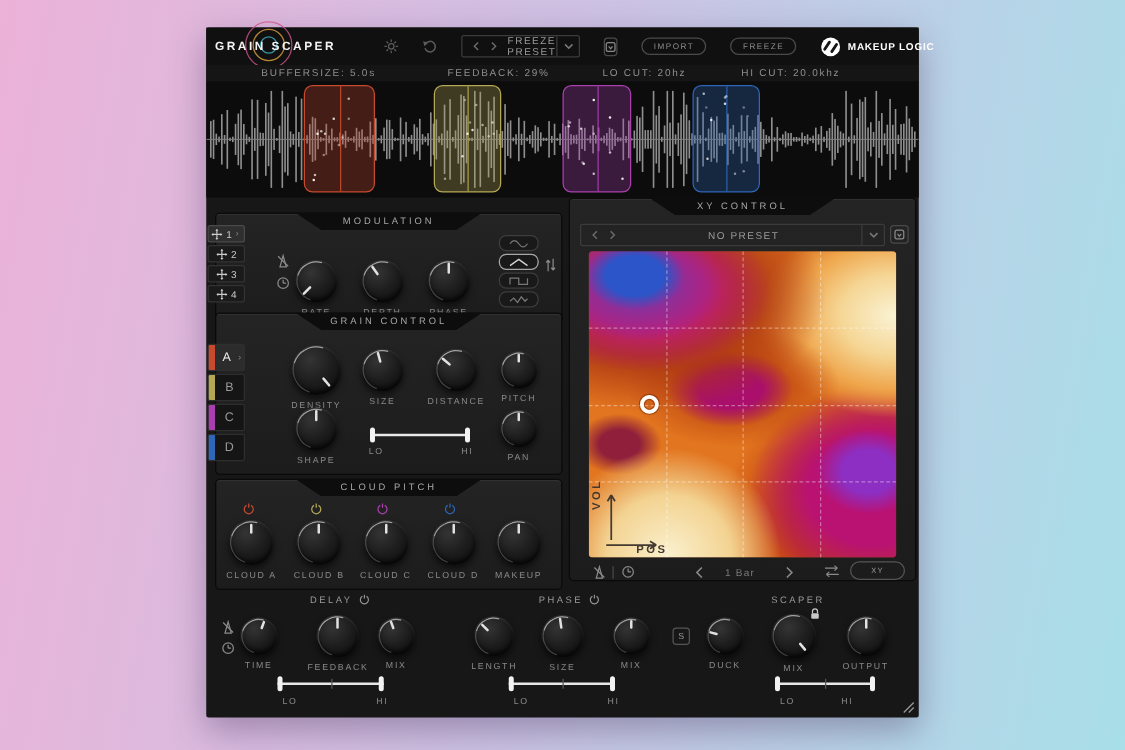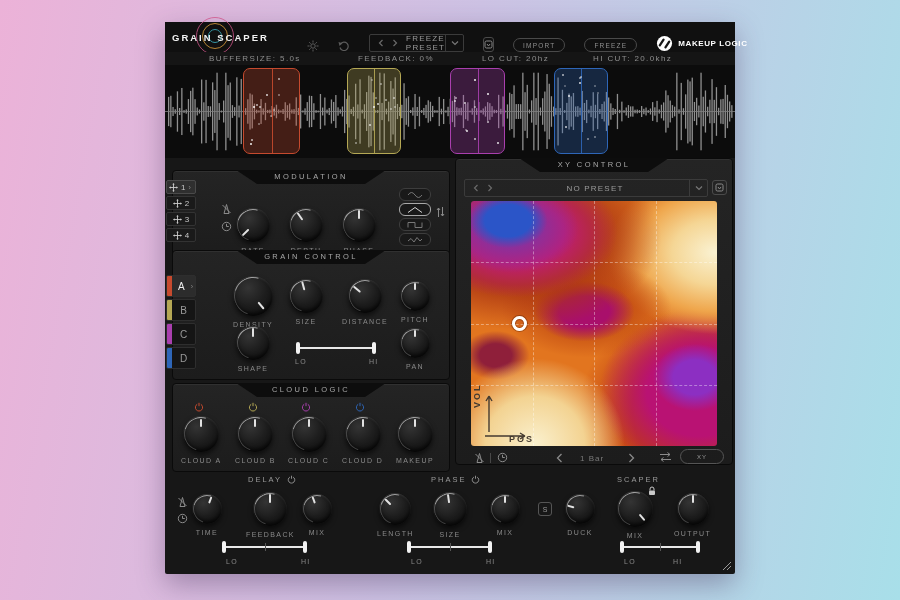--- a/index.html
+++ b/index.html
@@ -5,21 +5,21 @@
   * { margin:0; padding:0; box-sizing:border-box; }
   html,body { width:900px; height:600px; overflow:hidden; }
   body { font-family:"Liberation Sans", sans-serif; }
   .page { position:relative; width:900px; height:600px;
     background:linear-gradient(100deg,#ecb2d8 0%,#cdc2e4 48%,#a8dfe9 100%); }
   .plugin { position:absolute; left:165px; top:22px; width:570px; height:552px;
     background:#171717; box-shadow:0 10px 28px rgba(70,50,90,.4); border-radius:2px; }
 
   
   .topbar { position:absolute; left:0; top:0; width:570px; height:30px; background:#101010;
-    display:flex; align-items:flex-end; padding:0 7px; gap:19px; }
+    display:flex; align-items:center; padding:0 7px; gap:19px; }
   .logo { position:relative; display:flex; align-items:center; height:30px; width:100px; }
   .rings { position:absolute; left:24px; top:-5px; width:38px; height:38px; border-radius:50%;
     border:1px solid #d0558a; opacity:.8; }
   .rings:before { content:""; position:absolute; inset:5px; border-radius:50%; border:1px solid #e0a23c; }
   .rings:after { content:""; position:absolute; inset:11px; border-radius:50%; border:1px solid #3fb8c9; }
   .logo-text { position:relative; color:#f2f2f2; font-size:9.5px; font-weight:bold; letter-spacing:2px; white-space:nowrap; }
   .spacer { flex:1; }
   .tb-icon { color:#5c5c5c; flex:0 0 auto; display:block; }
   .preset-box { width:205px; height:18px; border:1px solid #3b3b3b; border-radius:2px;
     display:flex; align-items:center; color:#8f8f8f; }
@@ -184,21 +184,21 @@
       <svg class="brand-mark" viewBox="0 0 18 18">
             <circle cx="9" cy="9" r="8" fill="#fff"></circle>
             <path d="M4,11 L8,5 M10,13 L14,7" stroke="#171717" stroke-width="2.4" stroke-linecap="round"></path>
           </svg>
       <span class="brand-text">MAKEUP LOGIC</span>
     </div>
   </div>
 
   <div class="paramstrip">
     <span class="pv" style="left:44px">BUFFERSIZE: 5.0s</span>
-    <span class="pv" style="left:193px">FEEDBACK: 0%</span>
+    <span class="pv" style="left:193px">FEEDBACK: 29%</span>
     <span class="pv" style="left:317px">LO CUT: 20hz</span>
     <span class="pv" style="left:428px">HI CUT: 20.0khz</span>
   </div>
 
   <div class="waveform">
     <svg id="wave-svg" width="570" height="93">
           <rect x="3" y="31.875985592603335" width="1.3" height="29.248028814793333" fill="#9d9d9d" opacity="0.9"></rect>
           <rect x="5.2" y="30.78490079680553" width="1.3" height="31.430198406388936" fill="#9d9d9d" opacity="0.9"></rect>
           <rect x="7.4" y="41.951343862167604" width="1.3" height="9.097312275664786" fill="#9d9d9d" opacity="0.9"></rect>
           <rect x="9.600000000000001" y="44.275212107371765" width="1.3" height="4.449575785256467" fill="#9d9d9d" opacity="0.9"></rect>
@@ -690,21 +690,21 @@
   <div class="cloud-tab" style="top:301px">
         <span class="tab-strip" style="background: rgb(169, 63, 174);"></span>
         <span class="tab-lab">C</span>
       </div>
   <div class="cloud-tab" style="top:325px">
         <span class="tab-strip" style="background: rgb(46, 102, 184);"></span>
         <span class="tab-lab">D</span>
       </div>
 
   <section class="panel" style="left:7px;top:361px;width:278px;height:89px">
-    <div class="panel-tab">CLOUD LOGIC</div>
+    <div class="panel-tab">CLOUD PITCH</div>
     <svg class="xy-toolbar-icon" style="left: 21px; top: 18px; color: rgb(198, 74, 46);" width="10" height="10" viewBox="0 0 10 10">
           <path d="M3.2,2.3 A3.6,3.6 0 1 0 6.8,2.3" fill="none" stroke="currentColor"></path>
           <line x1="5" y1="0.8" x2="5" y2="4.2" stroke="currentColor"></line>
         </svg>
     <svg class="xy-toolbar-icon" style="left: 75px; top: 18px; color: rgb(181, 168, 85);" width="10" height="10" viewBox="0 0 10 10">
           <path d="M3.2,2.3 A3.6,3.6 0 1 0 6.8,2.3" fill="none" stroke="currentColor"></path>
           <line x1="5" y1="0.8" x2="5" y2="4.2" stroke="currentColor"></line>
         </svg>
     <svg class="xy-toolbar-icon" style="left: 128px; top: 18px; color: rgb(169, 63, 174);" width="10" height="10" viewBox="0 0 10 10">
           <path d="M3.2,2.3 A3.6,3.6 0 1 0 6.8,2.3" fill="none" stroke="currentColor"></path>

